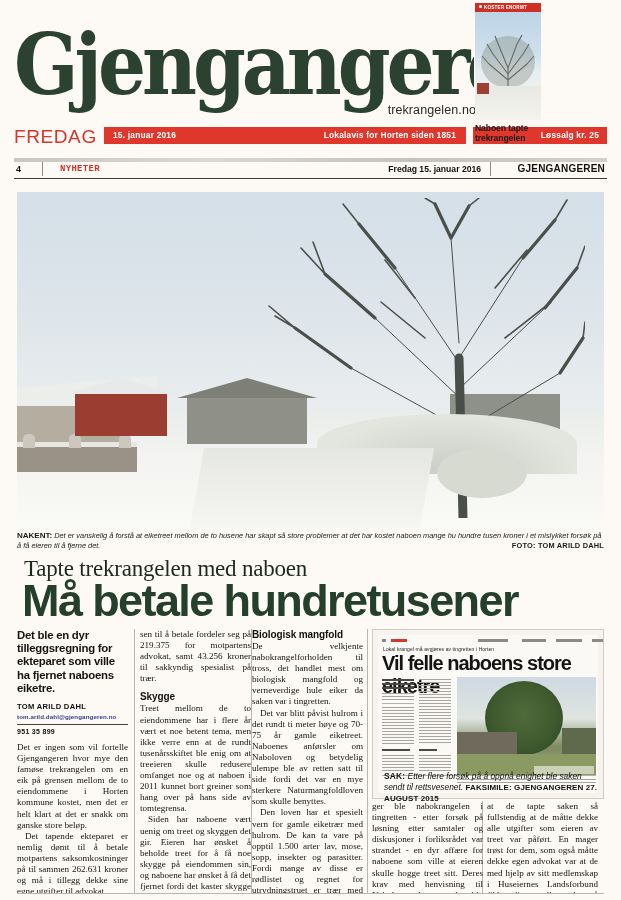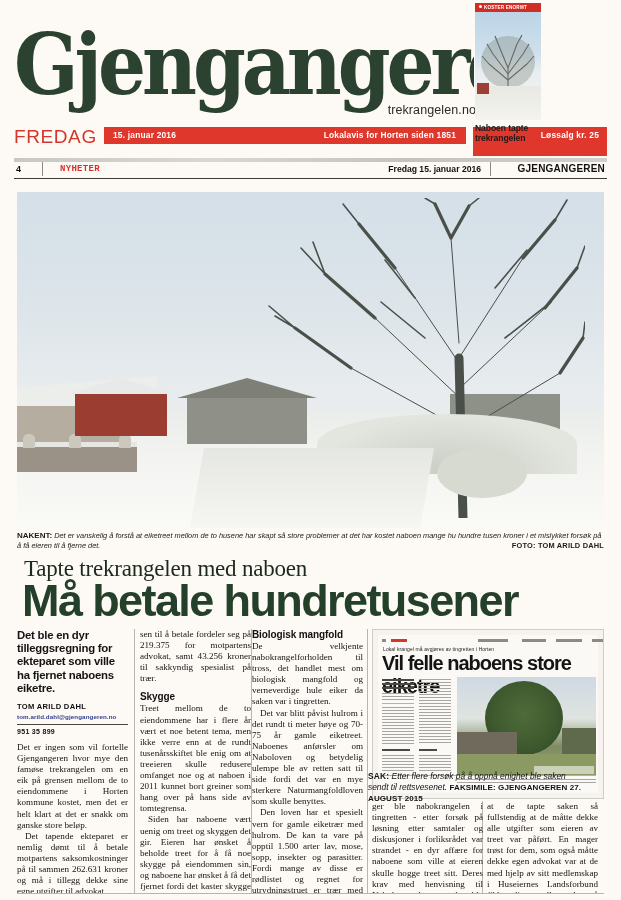--- a/index.html
+++ b/index.html
@@ -55,21 +55,21 @@
   }
   .redbar .slogan {
     position:absolute; right:10px; top:3px;
     font-family:"Liberation Sans", sans-serif;
     font-size:8.4px; font-weight:bold; color:#fff;
     letter-spacing:.2px;
   }
   .lossalg {
     position:absolute;
     left:473px; top:127px;
-    width:134px; height:29px;
+    width:134px; height:17px;
     background:#df372c;
   }
   .lossalg span {
     position:absolute; right:8px; top:3px;
     font-family:"Liberation Sans", sans-serif;
     font-size:8.4px; font-weight:bold; color:#fff;
     letter-spacing:.2px;
   }
 
   
@@ -588,19 +588,19 @@
 
     <div class="facs-colblock" style="left:41px;top:44px;width:32px;height:66px"></div>
     <div class="facs-colbold" style="left:41px;top:114px;width:18px;height:4px"></div>
     <div class="facs-colblock" style="left:41px;top:120px;width:32px;height:16px"></div>
 
     <div class="facs-colblock" style="left:79px;top:144px;width:139px;height:5px"></div>
     <div class="facs-rule" style="left:4px;top:140px;width:214px"></div>
   </div>
 </div>
 
-<div class="sak" style="left: 368px; top: 771px; width: 216px; position: absolute;">
+<div class="sak" style="left: 384px; top: 771px; width: 216px; position: absolute;">
   <b>SAK:</b>
   <span>Etter flere forsøk på å oppnå enighet ble saken sendt til rettsvesenet.</span>
   <span class="fax">FAKSIMILE: GJENGANGEREN 27. AUGUST 2015</span>
 </div>
 
 <div class="botrule"></div>
 
 </body></html>

